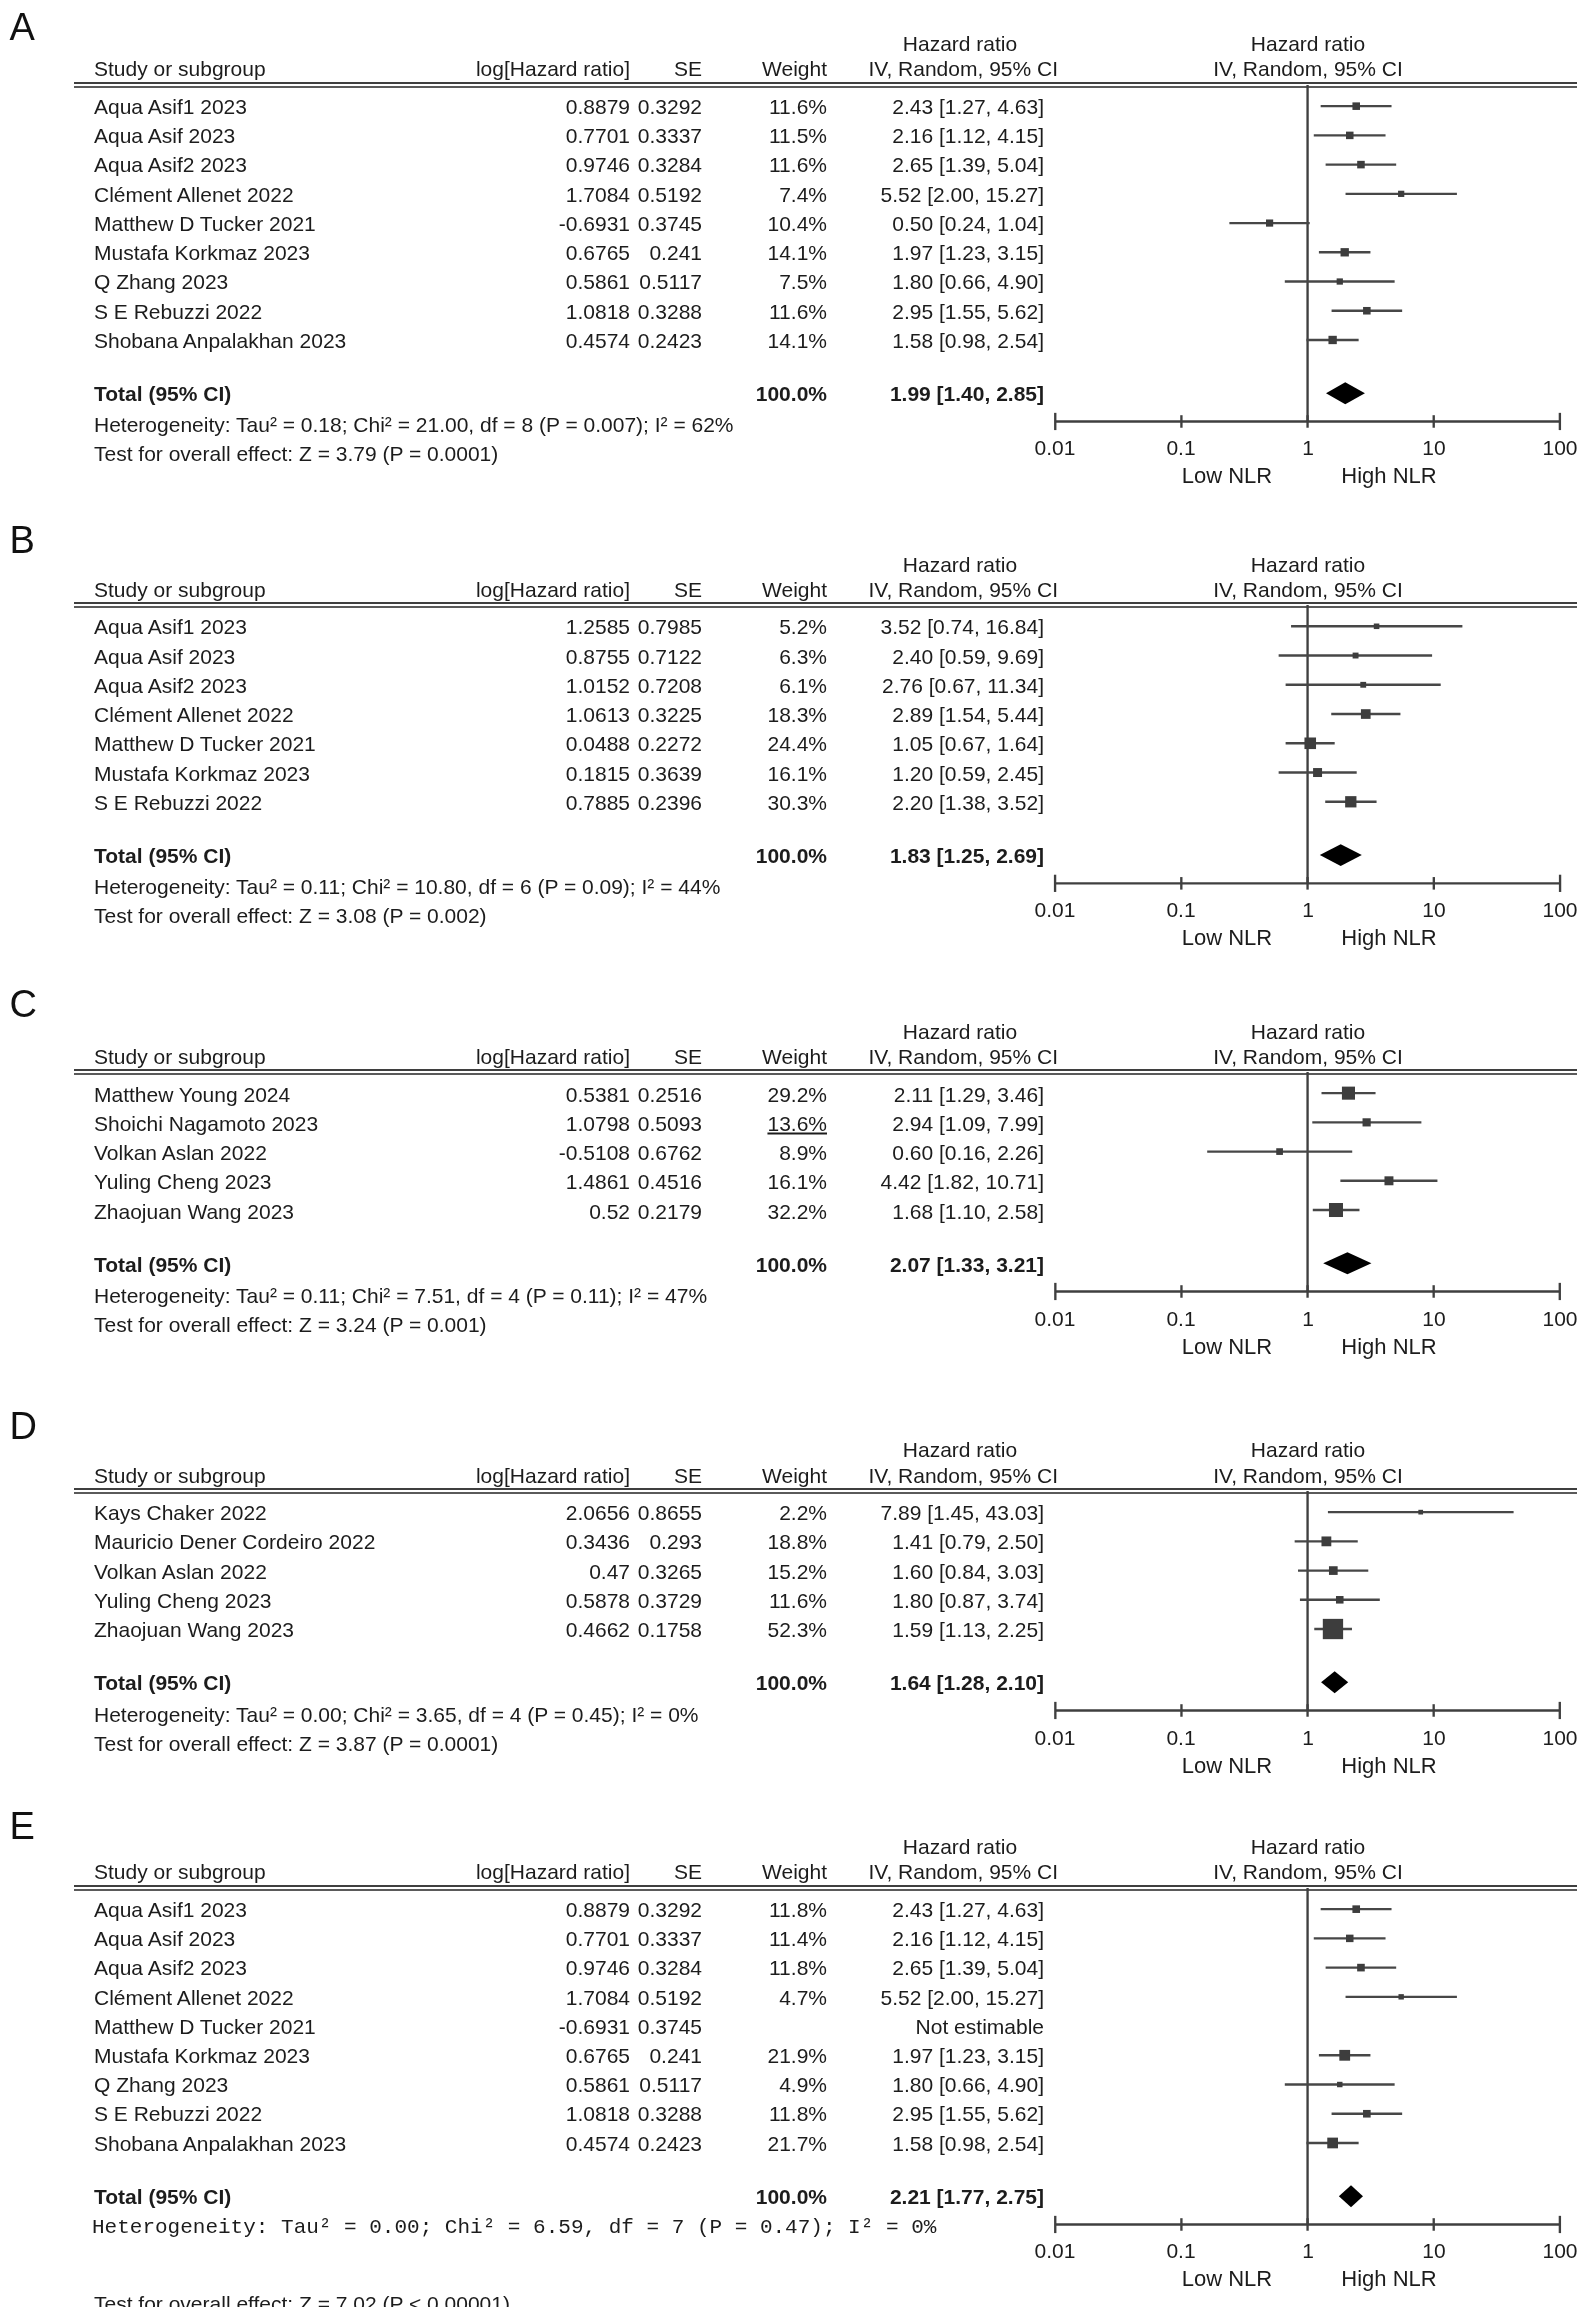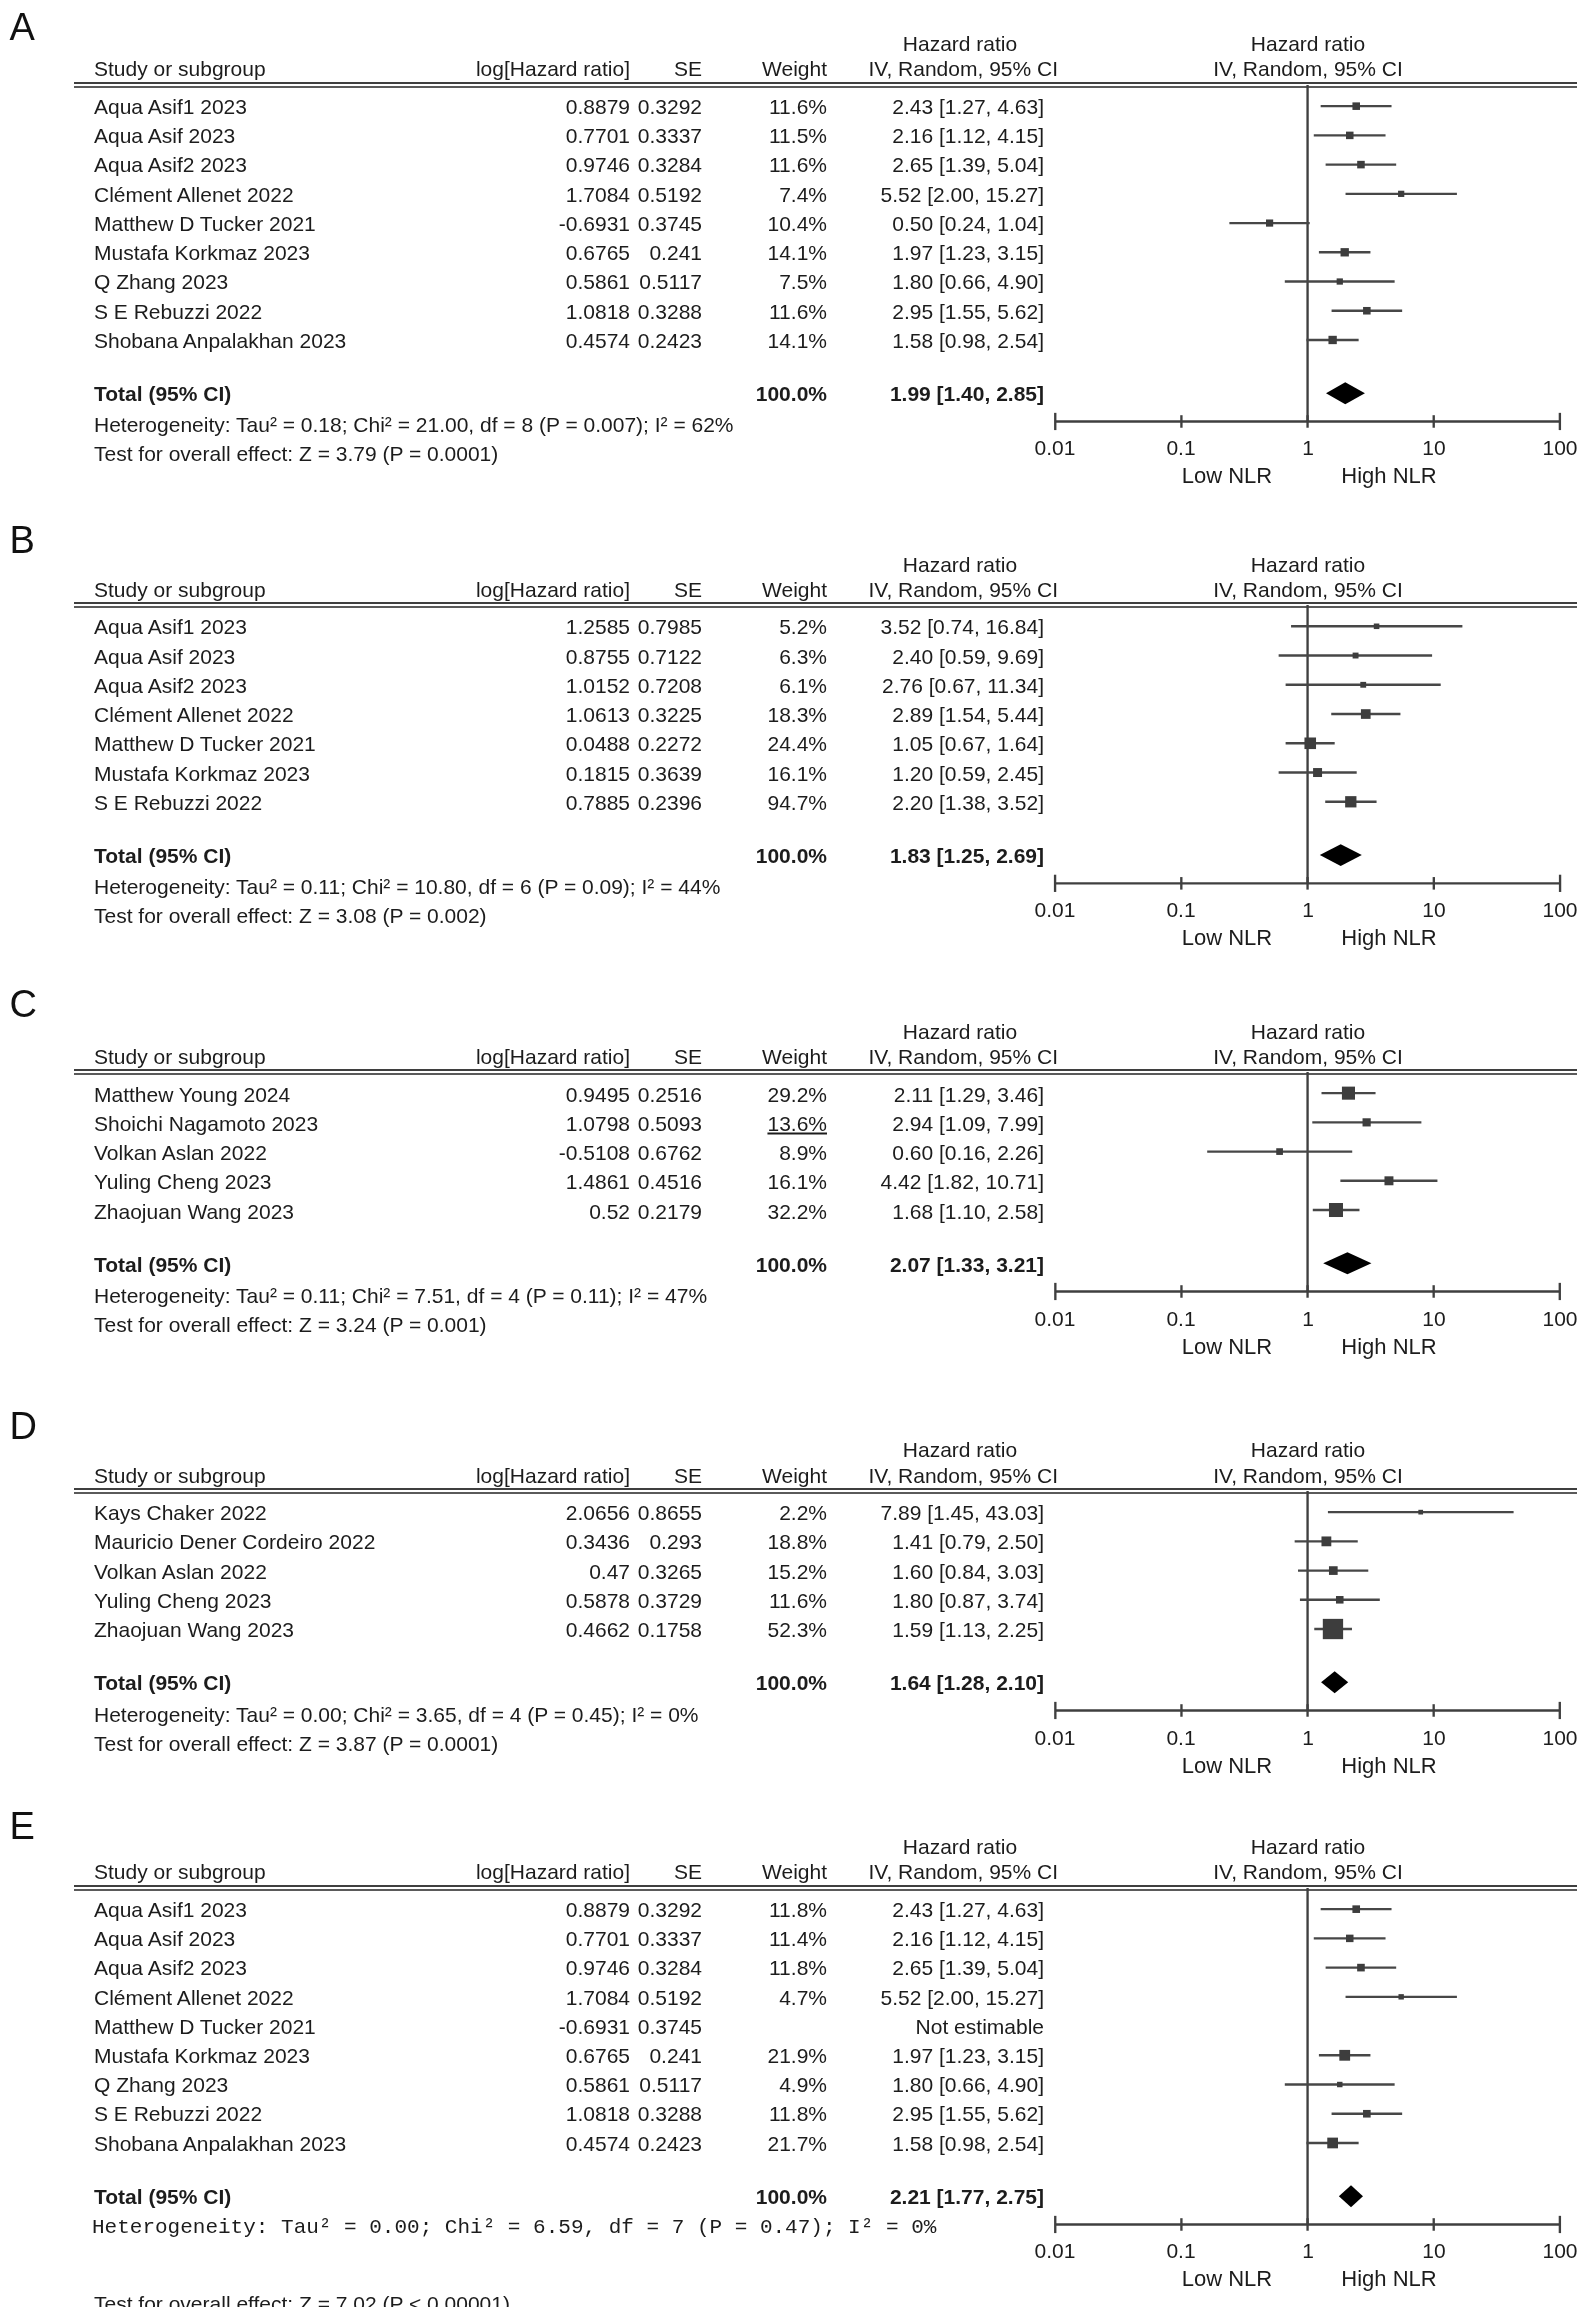--- a/index.html
+++ b/index.html
@@ -152,21 +152,21 @@
     <div class="txt ar" style="right: 766px; top: 743px;">24.4%</div>
     <div class="txt ar" style="right: 549px; top: 743px;">1.05 [0.67, 1.64]</div>
     <div class="txt al" style="left: 94px; top: 773px;">Mustafa Korkmaz 2023</div>
     <div class="txt ar" style="right: 963px; top: 773px;">0.1815</div>
     <div class="txt ar" style="right: 891px; top: 773px;">0.3639</div>
     <div class="txt ar" style="right: 766px; top: 773px;">16.1%</div>
     <div class="txt ar" style="right: 549px; top: 773px;">1.20 [0.59, 2.45]</div>
     <div class="txt al" style="left: 94px; top: 802px;">S E Rebuzzi 2022</div>
     <div class="txt ar" style="right: 963px; top: 802px;">0.7885</div>
     <div class="txt ar" style="right: 891px; top: 802px;">0.2396</div>
-    <div class="txt ar" style="right: 766px; top: 802px;">94.7%</div>
+    <div class="txt ar" style="right: 766px; top: 802px;">30.3%</div>
     <div class="txt ar" style="right: 549px; top: 802px;">2.20 [1.38, 3.52]</div>
     <div class="txt al bold" style="left: 94px; top: 855px;">Total (95% CI)</div>
     <div class="txt ar bold" style="right: 766px; top: 855px;">100.0%</div>
     <div class="txt ar bold" style="right: 549px; top: 855px;">1.83 [1.25, 2.69]</div>
     <div class="txt al" style="left: 94px; top: 886px;">Heterogeneity: Tau² = 0.11; Chi² = 10.80, df = 6 (P = 0.09); I² = 44%</div>
     <div class="txt al" style="left: 94px; top: 915px;">Test for overall effect: Z = 3.08 (P = 0.002)</div>
     <svg width="574" height="291" style="left: 1019px; top: 605px;" viewBox="0 0 732 370.797">
       <line x1="368" y1="0" x2="368" y2="354.79999999999995" stroke="#3f3f3f" stroke-width="3"></line>
       <line x1="346.94630687668723" y1="27" x2="565.4410760333446" y2="27" stroke="#474747" stroke-width="3"></line>
       <rect x="452.45336881997895" y="23.46" width="7.08" height="7.08" fill="#3d3d3d"></rect>
@@ -201,21 +201,21 @@
     <div class="txt ac" style="left: 960px; top: 1031px;">Hazard ratio</div>
     <div class="txt ac" style="left: 1308px; top: 1031px;">Hazard ratio</div>
     <div class="txt al" style="left: 94px; top: 1056px;">Study or subgroup</div>
     <div class="txt ar" style="right: 963px; top: 1056px;">log[Hazard ratio]</div>
     <div class="txt ar" style="right: 891px; top: 1056px;">SE</div>
     <div class="txt ar" style="right: 766px; top: 1056px;">Weight</div>
     <div class="txt ar" style="right: 535px; top: 1056px;">IV, Random, 95% CI</div>
     <div class="txt ac" style="left: 1308px; top: 1056px;">IV, Random, 95% CI</div>
     <div class="rule" style="left: 74px; width: 1503px; top: 1069px;"></div>
     <div class="txt al" style="left: 94px; top: 1094px;">Matthew Young 2024</div>
-    <div class="txt ar" style="right: 963px; top: 1094px;">0.9495</div>
+    <div class="txt ar" style="right: 963px; top: 1094px;">0.5381</div>
     <div class="txt ar" style="right: 891px; top: 1094px;">0.2516</div>
     <div class="txt ar" style="right: 766px; top: 1094px;">29.2%</div>
     <div class="txt ar" style="right: 549px; top: 1094px;">2.11 [1.29, 3.46]</div>
     <div class="txt al" style="left: 94px; top: 1123px;">Shoichi Nagamoto 2023</div>
     <div class="txt ar" style="right: 963px; top: 1123px;">1.0798</div>
     <div class="txt ar" style="right: 891px; top: 1123px;">0.5093</div>
     <div class="txt ar" style="right: 766px; top: 1123px; text-decoration: underline;">13.6%</div>
     <div class="txt ar" style="right: 549px; top: 1123px;">2.94 [1.09, 7.99]</div>
     <div class="txt al" style="left: 94px; top: 1152px;">Volkan Aslan 2022</div>
     <div class="txt ar" style="right: 963px; top: 1152px;">-0.5108</div>

